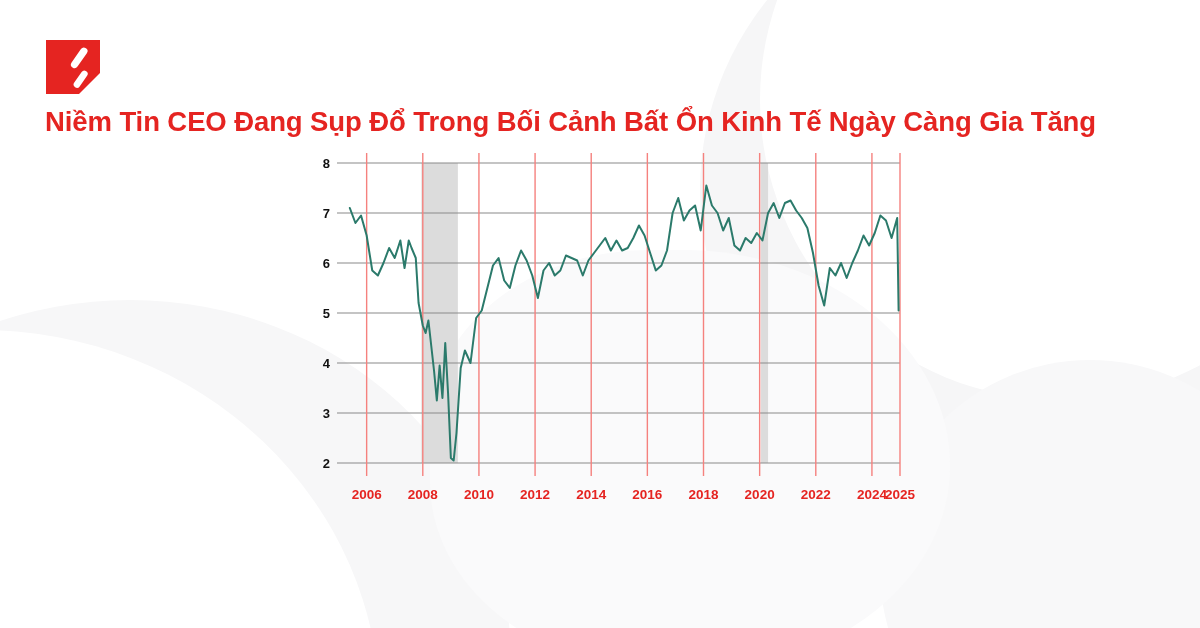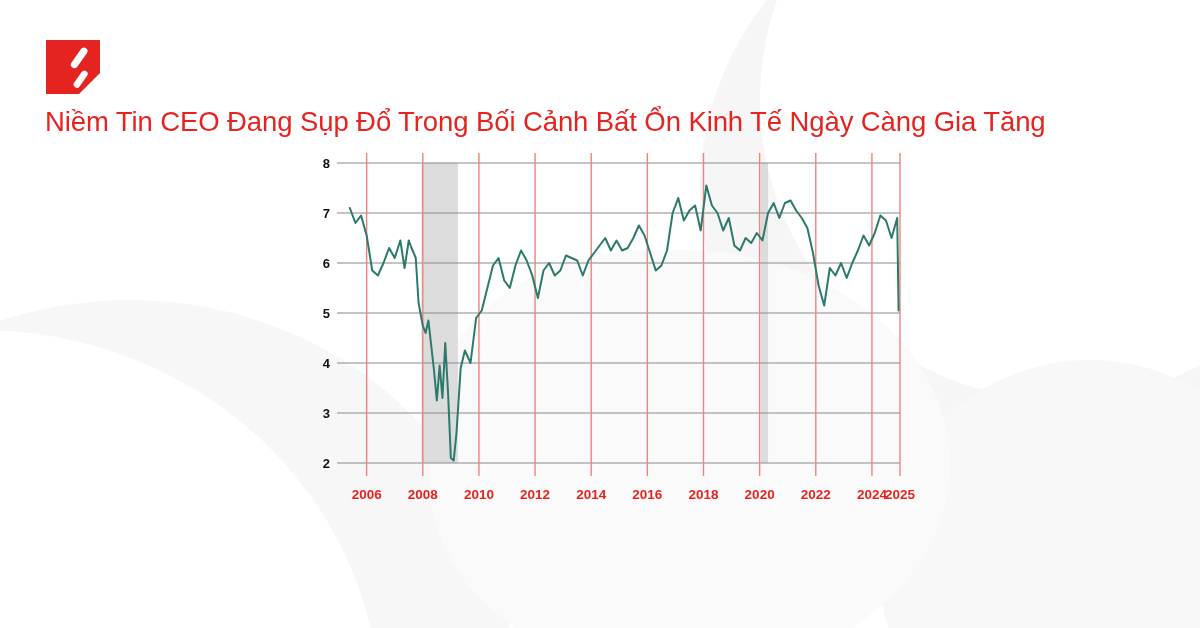--- a/index.html
+++ b/index.html
@@ -81,21 +81,21 @@
     width: 54px;
     height: 54px;
   }
   
   .headline {
     position: absolute;
     left: 45px;
     top: 104px;
     width: 1130px;
     font-size: 27.5px;
-    font-weight: normal;
+    font-weight: bold;
     letter-spacing: -0.1px;
     line-height: 1.3;
     white-space: nowrap;
   }
   
   .chart-wrap {
     position: absolute;
     left: 300px;
     top: 150px;
     width: 620px;

